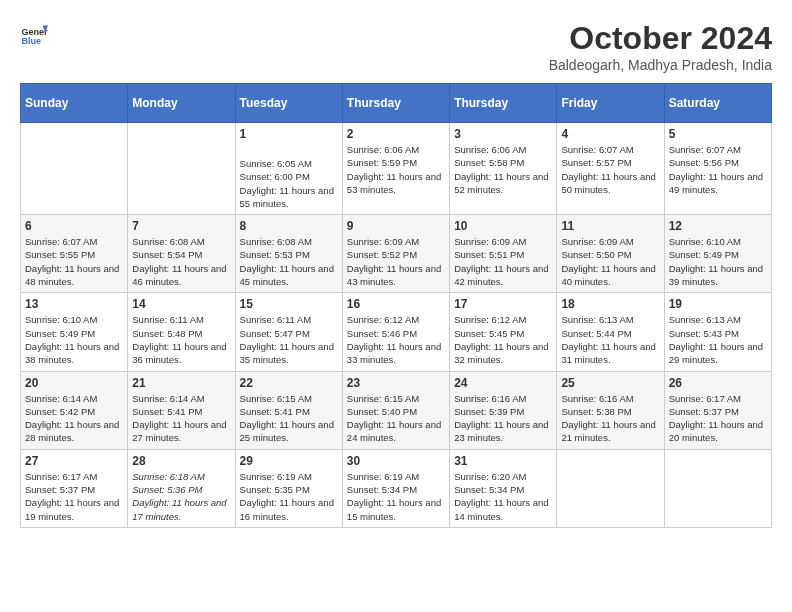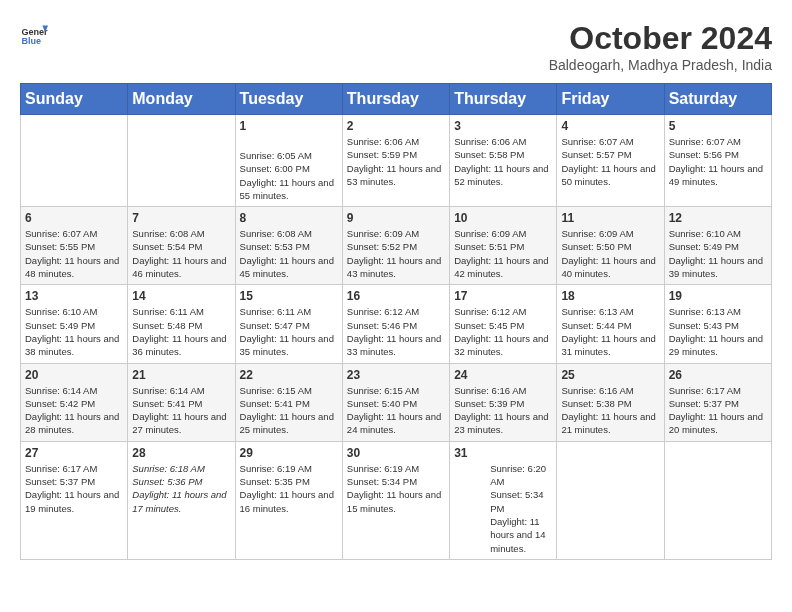--- a/index.html
+++ b/index.html
@@ -38,23 +38,23 @@
       color: #555;
     }
     .calendar {
       width: 100%;
       border-collapse: collapse;
       font-size: 10px;
     }
     .calendar thead tr th {
       background-color: #4472C4;
       color: #fff;
-      padding: 6px 4px;
+      padding: 12px 4px;
       text-align: left;
-      font-size: 16px;
+      font-size: 12px;
       font-weight: bold;
       border: 1px solid #3a60a8;
     }
     .calendar tbody tr td {
       border: 1px solid #ccc;
       vertical-align: top;
       padding: 4px;
       min-height: 80px;
       width: 107px;
       background: #fff;
@@ -293,21 +293,21 @@
 Daylight: 11 hours and 16 minutes.</div>
         </td>
         <td>
           <div class="day-num">30</div>
           <div class="day-info" style="white-space: pre-wrap;">Sunrise: 6:19 AM
 Sunset: 5:34 PM
 Daylight: 11 hours and 15 minutes.</div>
         </td>
         <td>
           <div class="day-num">31</div>
-          <div class="day-info" style="white-space: pre-wrap; margin-left: 36px;">Sunrise: 6:20 AM
+          <div class="day-info" style="white-space: pre-wrap;">Sunrise: 6:20 AM
 Sunset: 5:34 PM
 Daylight: 11 hours and 14 minutes.</div>
         </td>
         <td class="empty"></td>
         <td class="empty"></td>
       </tr>
     </tbody>
 </table>
 
 </body></html>

